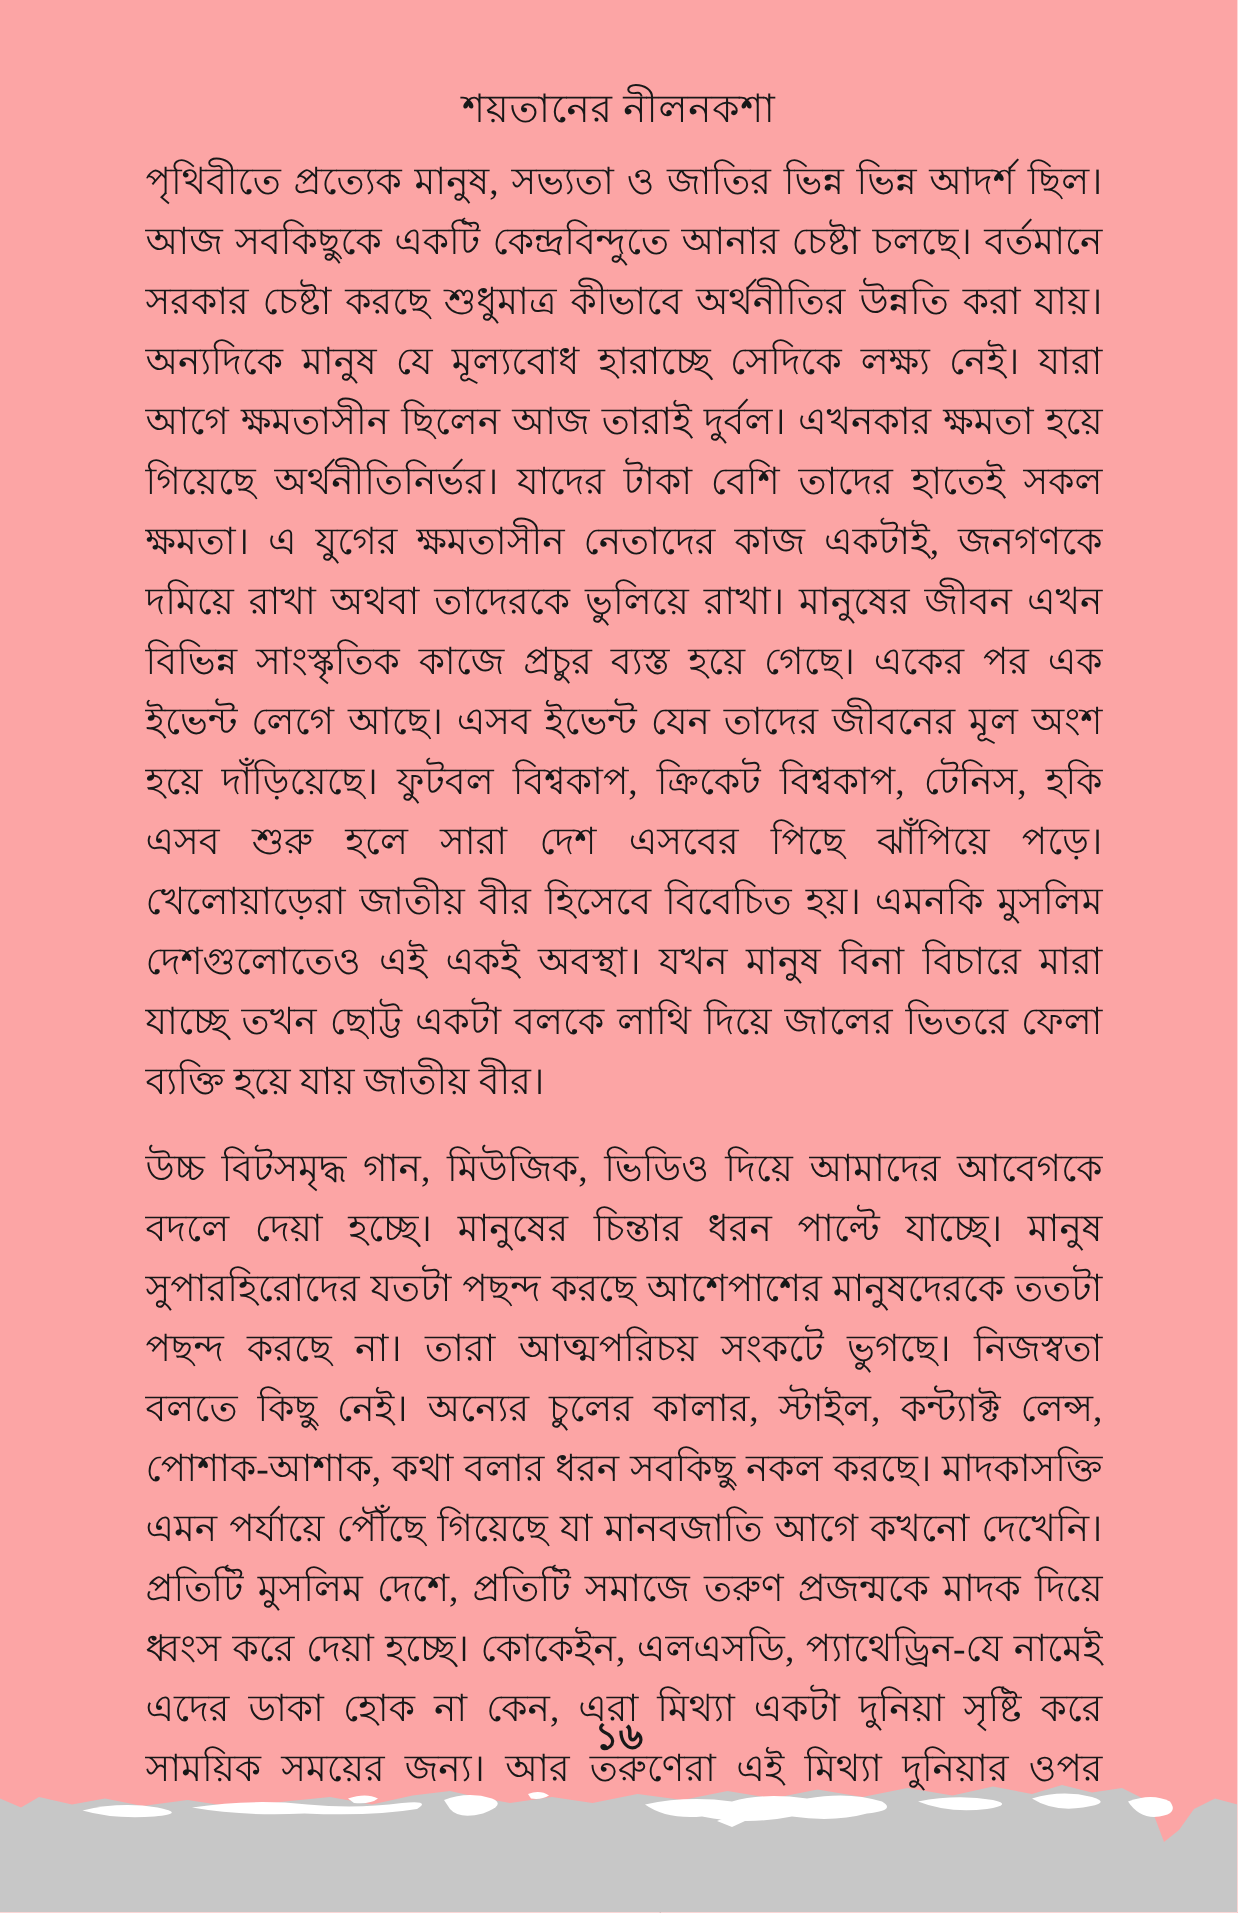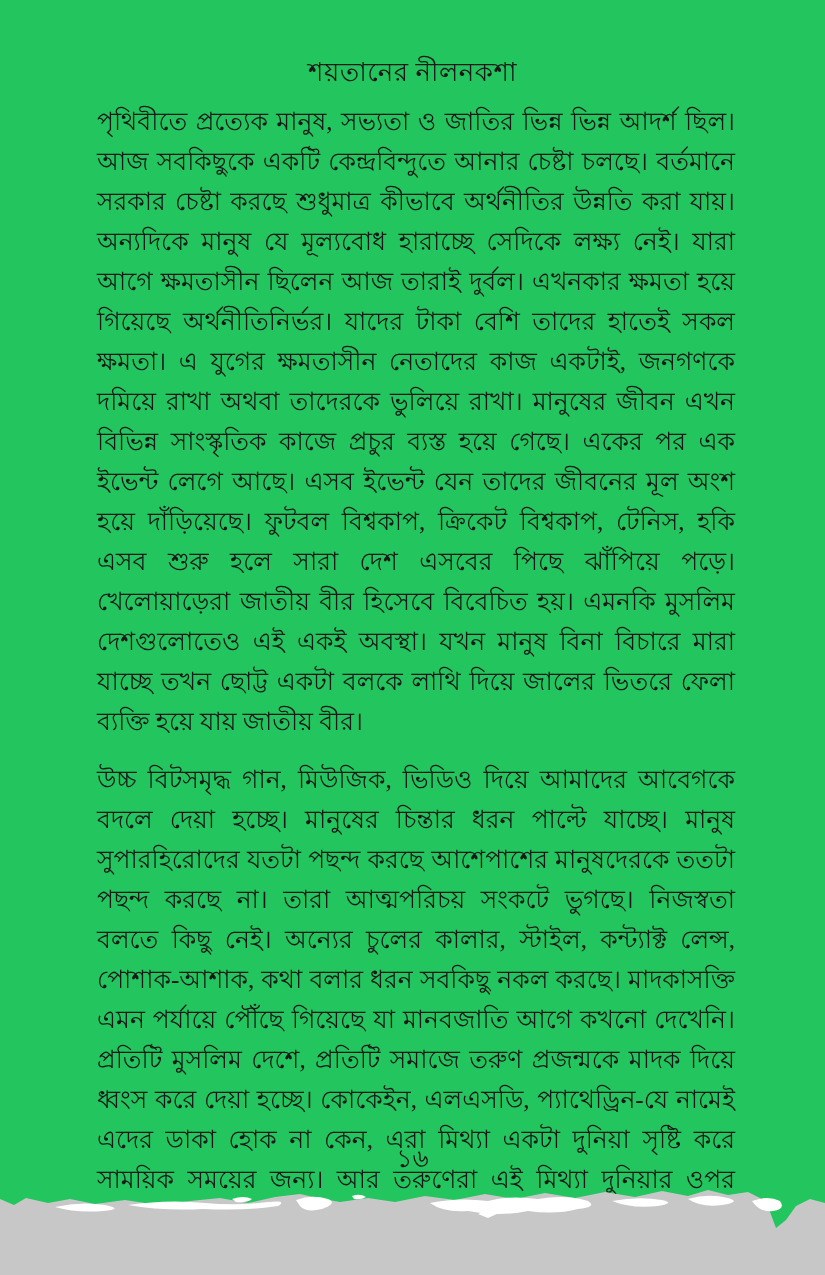--- a/index.html
+++ b/index.html
@@ -4,21 +4,21 @@
 <style>
   html, body {
     margin: 0;
     padding: 0;
     background: #ffffff;
   }
   .page {
     position: relative;
     width: 825px;
     height: 1275px;
-    background: #22c55e;
+    background: #fca5a5;
     overflow: hidden;
     font-family: "Liberation Serif", "DejaVu Serif", serif;
     color: #181818;
   }
   .book-title {
     position: absolute;
     top: 56px;
     left: 0;
     width: 100%;
     text-align: center;
@@ -42,20 +42,21 @@
     margin: 0 0 18px 0;
   }
   .page-number {
     position: absolute;
     top: 1143px;
     left: 0;
     width: 100%;
     text-align: center;
     font-size: 25px;
     line-height: 32px;
+    font-weight: bold;
   }
   .smoke-band {
     position: absolute;
     left: 0;
     bottom: 0;
     width: 825px;
     height: 85px;
     display: block;
   }
 </style>

